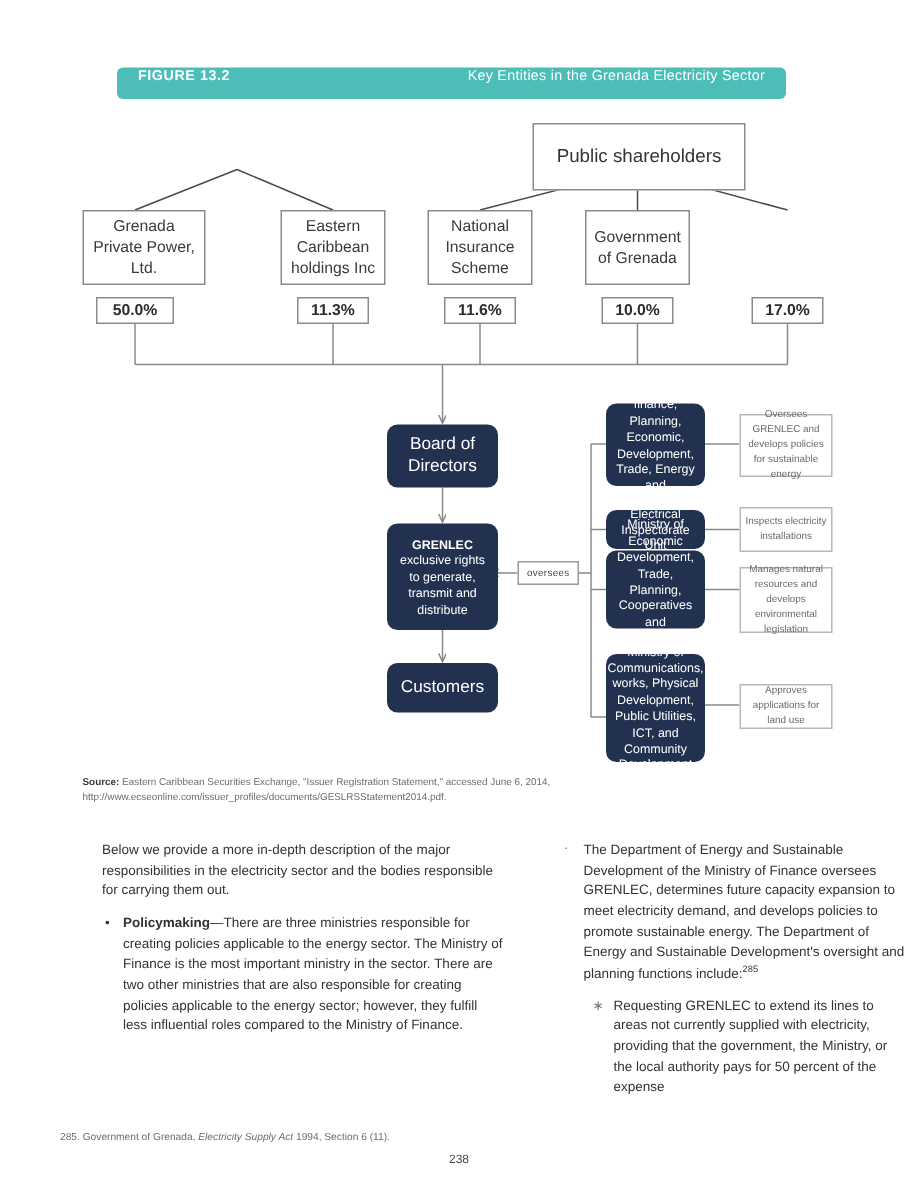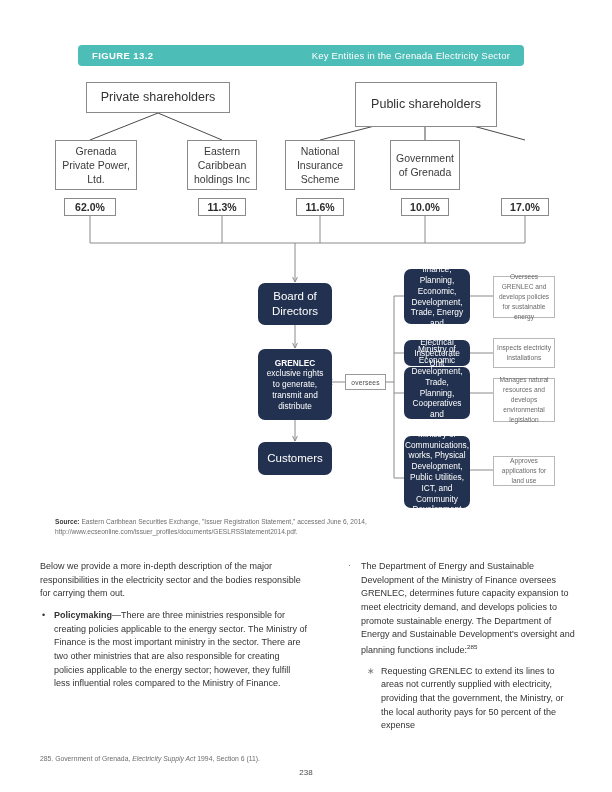--- a/index.html
+++ b/index.html
@@ -25,21 +25,20 @@
   
   .fig-header {
     position: absolute;
     left: 78px;
     top: 45px;
     width: 446px;
     height: 21px;
     background: #4cbdb7;
     border-radius: 4px;
     display: flex;
-    align-items: center;
     box-sizing: border-box;
     padding: 0 14px;
   }
   .fig-number {
     color: #ffffff;
     font-size: 9.5px;
     font-weight: bold;
     letter-spacing: 0.4px;
   }
   .fig-title {
@@ -154,20 +153,21 @@
     color: #6d6d6d;
   }
   .source b { color: #3a3a3a; font-weight: bold; }
 
   
   .col {
     position: absolute;
     font-size: 9px;
     line-height: 1.52;
     color: #333333;
+    margin-left: 28px;
   }
   .col-left  { left: 40px;  top: 560px; width: 268px; }
   .col-right { left: 348px; top: 560px; width: 228px; }
 
   .para { margin: 0 0 8px 0; }
 
   ul.bullets { margin: 0; padding: 0; list-style: none; }
   ul.bullets > li {
     position: relative;
     padding-left: 14px;
@@ -284,43 +284,40 @@
         <path d="M394,478 L404,478"></path>
 
         <path d="M470,296 L493,296"></path>
         <path d="M470,353 L493,353"></path>
         <path d="M470,393 L493,393"></path>
         <path d="M470,470 L493,470"></path>
       </g>
     </svg>
   </div>
 
-  <div class="obox head" style="left:86px; top:82px; width:144px; height:31px;">
-    <span>Private shareholders</span>
-  </div>
 
   <div class="obox head" style="left:355px; top:82px; width:142px; height:45px;">
     <span>Public shareholders</span>
   </div>
 
   <div class="obox" style="left:55px; top:140px; width:82px; height:50px;">
     <span>Grenada Private Power, Ltd.</span>
   </div>
   <div class="obox" style="left:187px; top:140px; width:70px; height:50px;">
     <span>Eastern Caribbean holdings Inc</span>
   </div>
   <div class="obox" style="left:285px; top:140px; width:70px; height:50px;">
     <span>National Insurance Scheme</span>
   </div>
   <div class="obox" style="left:390px; top:140px; width:70px; height:50px;">
     <span>Government of Grenada</span>
   </div>
 
   <div class="pct" style="left:64px; top:198px; width:52px; height:18px;">
-    <span>62.0%</span>
+    <span>50.0%</span>
   </div>
   <div class="pct" style="left:198px; top:198px; width:48px; height:18px;">
     <span>11.3%</span>
   </div>
   <div class="pct" style="left:296px; top:198px; width:48px; height:18px;">
     <span>11.6%</span>
   </div>
   <div class="pct" style="left:401px; top:198px; width:48px; height:18px;">
     <span>10.0%</span>
   </div>

